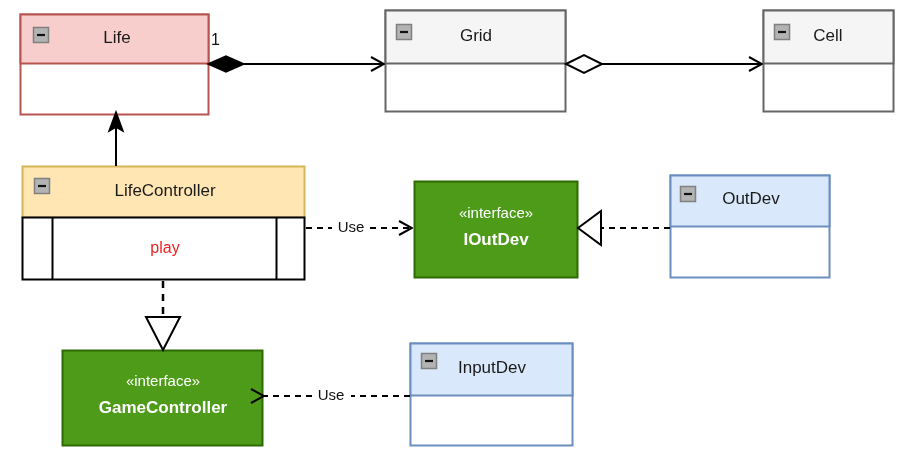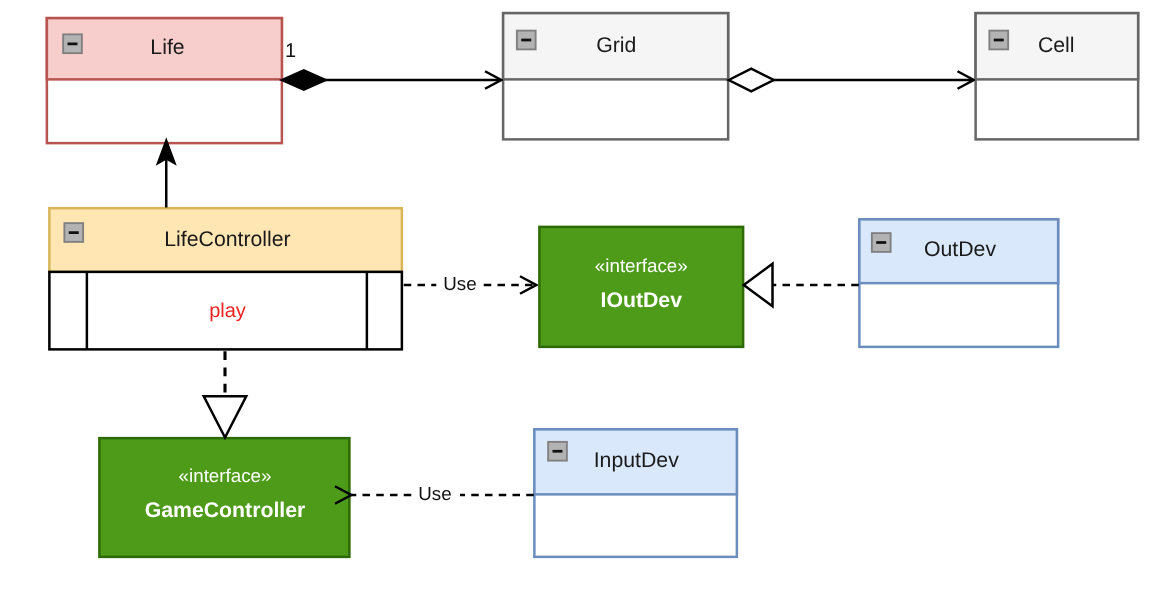--- a/index.html
+++ b/index.html
@@ -10,21 +10,20 @@
   body {
     width: 920px;
     height: 474px;
     font-family: "Liberation Sans", sans-serif;
     overflow: hidden;
   }
   #diagram-root {
     position: relative;
     width: 764px;
     height: 474px;
-    padding-left: 17px;
   }
   svg#uml-canvas {
     display: block;
     width: 920px;
     height: 474px;
   }
   text {
     font-family: "Liberation Sans", sans-serif;
     dominant-baseline: middle;
   }

